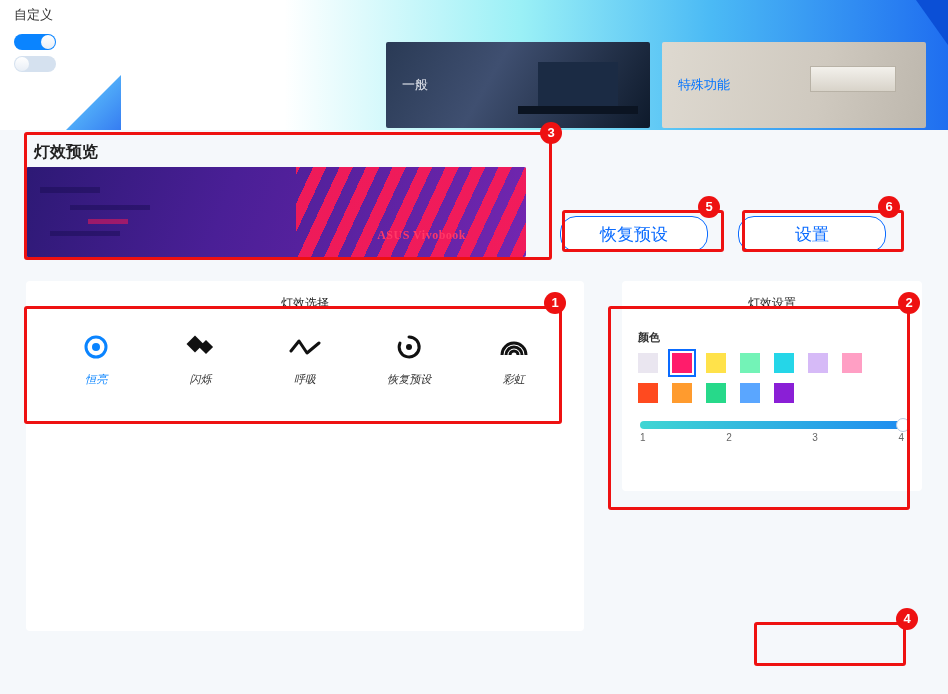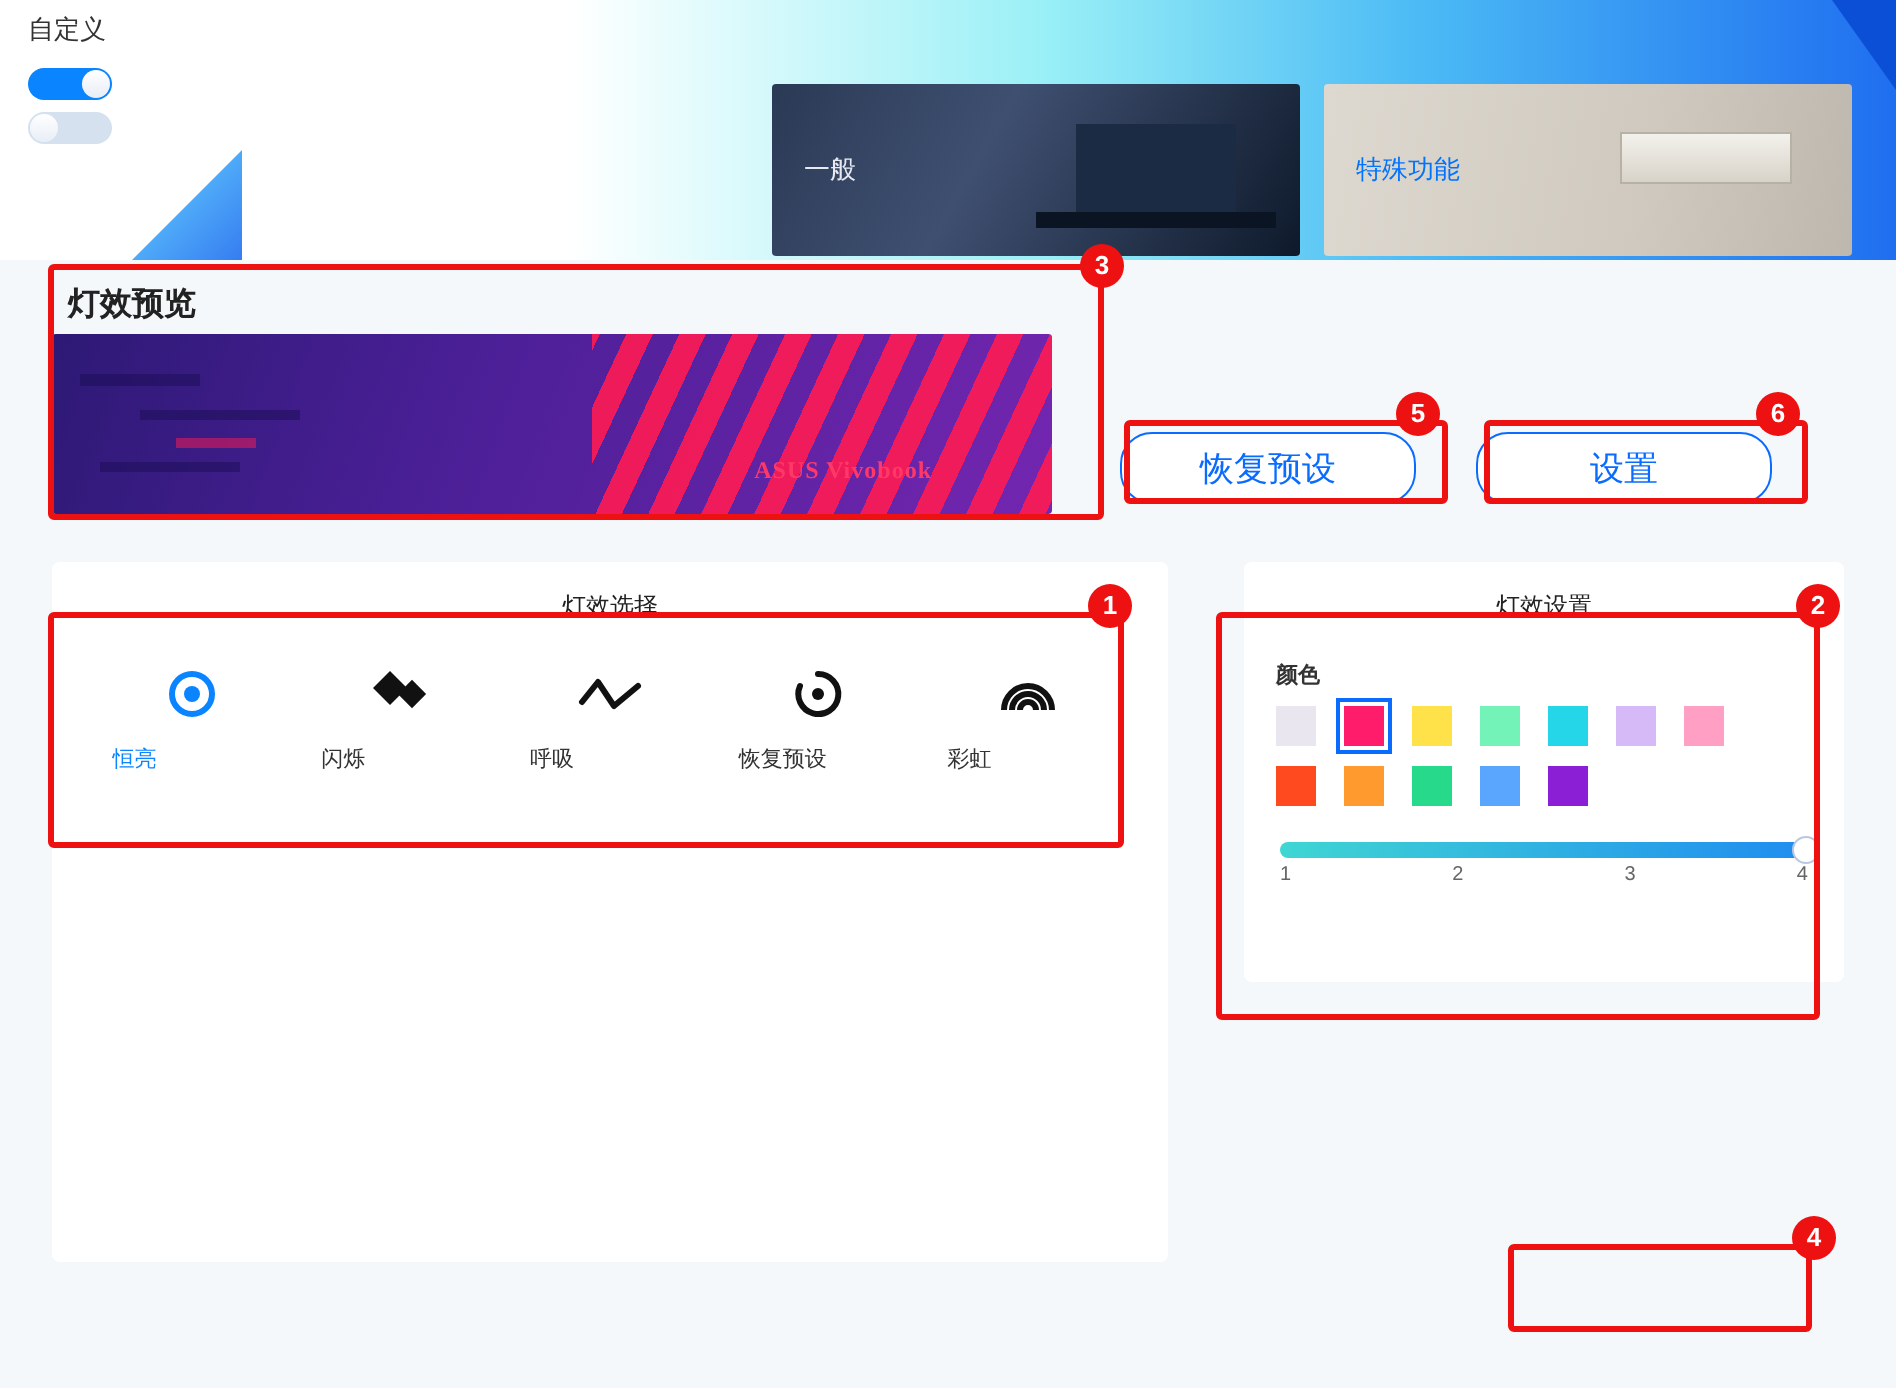--- a/index.html
+++ b/index.html
@@ -115,21 +115,21 @@
     background:#fff; color:#0a6bff; font-size:17px; cursor:pointer;
   }
 
   
   .panels{ display:flex; gap:38px; margin-top:24px; }
   .panel{ background:#fff; border-radius:4px; padding:14px 18px 20px; width:560px; height:350px;}
   .panel2{ width:300px; height:210px; padding:14px 16px 18px;}
   .panel-title{ font-size:12px; color:#222; margin-bottom:18px;text-align:center; }
 
   .effects{ display:flex; justify-content:space-around; }
-  .effect{ width:80px; text-align:left; cursor:pointer; }
+  .effect{ width:80px; text-align:center; cursor:pointer;font-style:italic; }
   .effect .ico{ height:34px; display:flex; align-items:center; justify-content:center; }
   .effect .lbl{ font-size:11px; color:#333; margin-top:8px; }
   .effect.sel .lbl{ color:#0a84ff; }
 
   .subhead{ font-size:11px; color:#333; margin:0 0 8px;font-weight:bold; }
   .swatches{ display:flex; flex-wrap:wrap; gap:10px 14px; width:250px; }
   .swatch{
     width:20px; height:20px; cursor:pointer;
   }
   .swatch.sel{ outline:2px solid #0a6bff; outline-offset:2px; }

